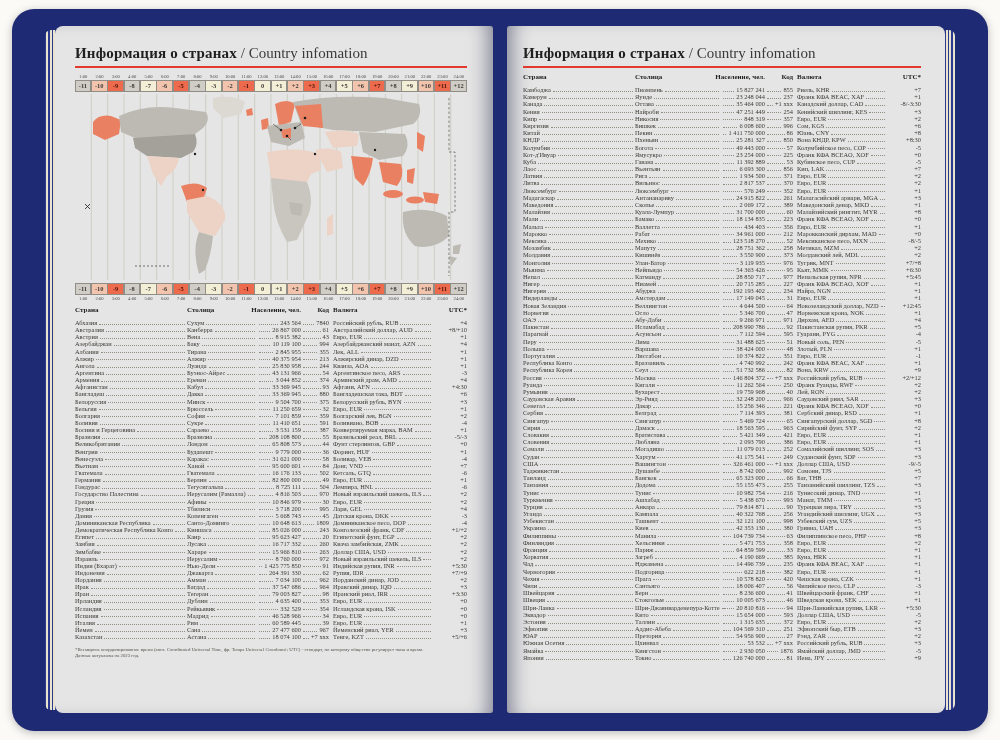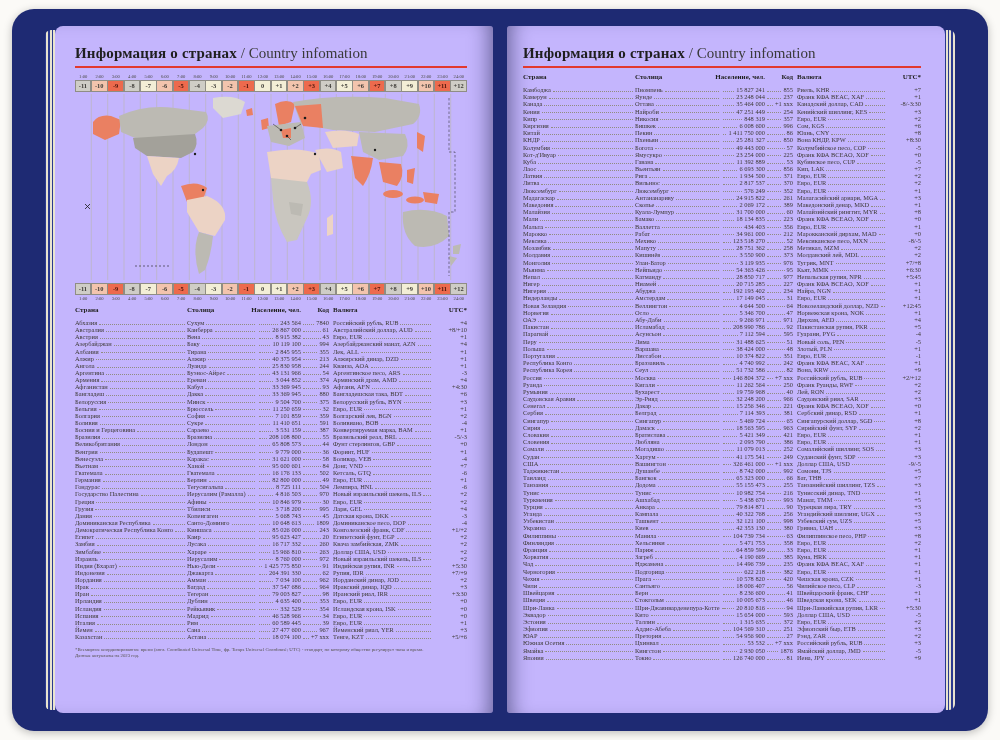--- a/index.html
+++ b/index.html
@@ -1,21 +1,21 @@
 <!DOCTYPE html>
 <html><head>
 <meta charset="utf-8">
 <style>
   html,body{margin:0;padding:0;}
   body{width:1000px;height:740px;position:relative;background:#fbfaf7;font-family:"Liberation Serif","DejaVu Serif",serif;-webkit-text-size-adjust:none;overflow:hidden;}
   .book{position:absolute;left:12px;top:9px;right:12px;bottom:9px;background:#1e2a73;border-radius:22px;box-shadow:0 2px 8px rgba(0,0,0,.25);}
   .edge{position:absolute;top:30px;bottom:30px;width:11px;background:repeating-linear-gradient(90deg,#2b3a8f 0 1.5px,#e9e4cf 1.5px 3.5px);}
   .edge.l{left:45px;border-radius:6px 0 0 6px;}
   .edge.r{right:45px;border-radius:0 6px 6px 0;}
-  .page{position:absolute;top:26px;bottom:27px;width:438px;background:#c4b5fd;}
+  .page{position:absolute;top:26px;bottom:27px;width:438px;background:#e5e5e5;}
   .page.left{left:55px;border-radius:8px 3px 3px 8px;box-shadow:inset -16px 0 20px -12px rgba(16,22,60,.5);}
   .page.right{left:507px;border-radius:3px 8px 8px 3px;box-shadow:inset 16px 0 20px -12px rgba(16,22,60,.5);}
   .content{position:absolute;top:0;bottom:0;}
   .page.left .content{left:20px;right:26px;}
   .page.right .content{left:16px;right:24px;}
   .titlebar{margin-top:18px;border-bottom:2px solid #e2392e;padding-bottom:4px;white-space:nowrap;}
   .title-ru{font-weight:bold;font-size:15px;color:#1f1f1f;letter-spacing:.2px;}
   .title-en{font-size:15px;color:#3a3a3a;}
   
   .tz{margin-top:6px;}

